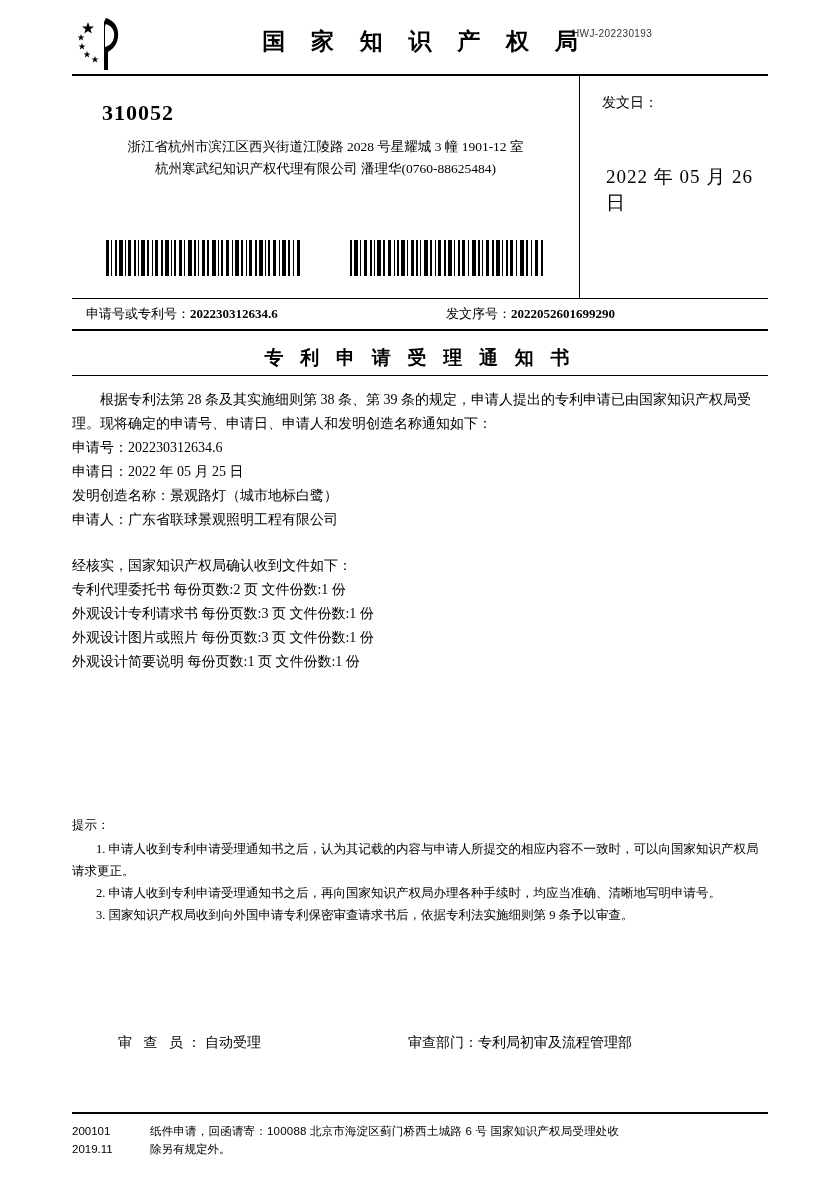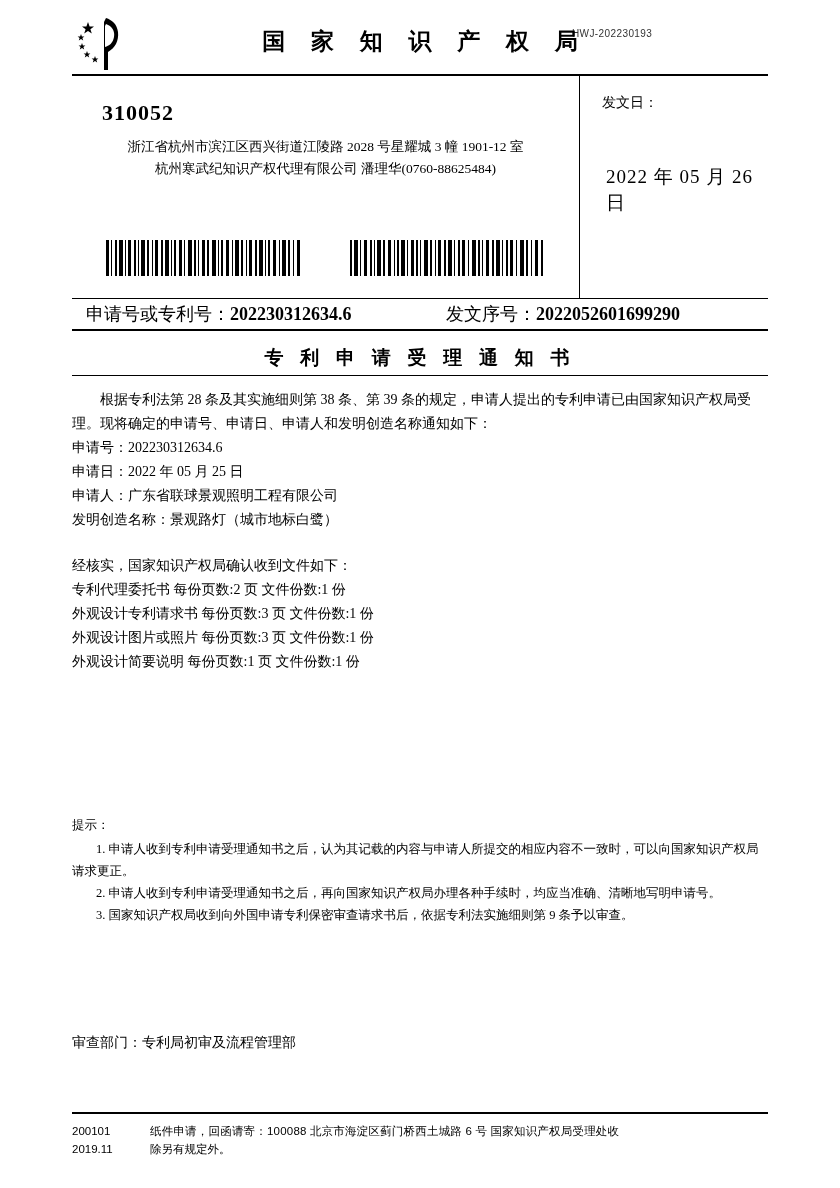--- a/index.html
+++ b/index.html
@@ -116,21 +116,21 @@
     font-size: 19px;
     letter-spacing: 1px;
     font-family: "Liberation Serif", serif;
   }
   
   .num-row {
     display: flex;
     border-bottom: 2px solid #000;
     height: 30px;
     align-items: center;
-    font-size: 18px;
+    font-size: 13px;
   }
   .num-app { padding-left: 14px; width: 330px; }
   .num-doc { padding-left: 30px; }
   .num-row b { font-family: "Liberation Serif", serif; }
   
   .doc-title {
     text-align: center;
     font-size: 19px;
     font-weight: bold;
     letter-spacing: 6px;
@@ -335,40 +335,43 @@
     </div>
   </div>
 
   <div class="doc-title">专 利 申 请 受 理 通 知 书</div>
 
   <div class="body-text">
     <p class="indent2">根据专利法第 28 条及其实施细则第 38 条、第 39 条的规定，申请人提出的专利申请已由国家知识产权局受理。现将确定的申请号、申请日、申请人和发明创造名称通知如下：</p>
     <div class="fields">
       <p><span>申请号：</span><span>202230312634.6</span></p>
       <p><span>申请日：</span><span>2022 年 05 月 25 日</span></p>
+      <p><span>发明创造名称：</span><span>景观路灯（城市地标白鹭）</span></p>
       <p><span>申请人：</span><span>广东省联球景观照明工程有限公司</span></p>
-      <p><span>发明创造名称：</span><span>景观路灯（城市地标白鹭）</span></p>
     </div>
     <div class="gap"></div>
     <p>经核实，国家知识产权局确认收到文件如下：</p>
     <p>专利代理委托书  每份页数:2 页  文件份数:1 份</p>
     <p>外观设计专利请求书  每份页数:3 页  文件份数:1 份</p>
     <p>外观设计图片或照片  每份页数:3 页  文件份数:1 份</p>
     <p>外观设计简要说明  每份页数:1 页  文件份数:1 份</p>
   </div>
 
   <div class="notes">
     <div class="n-title">提示：</div>
     <p>1. 申请人收到专利申请受理通知书之后，认为其记载的内容与申请人所提交的相应内容不一致时，可以向国家知识产权局</p>
     <p class="cont">请求更正。</p>
     <p>2. 申请人收到专利申请受理通知书之后，再向国家知识产权局办理各种手续时，均应当准确、清晰地写明申请号。</p>
     <p>3. 国家知识产权局收到向外国申请专利保密审查请求书后，依据专利法实施细则第 9 条予以审查。</p>
   </div>
 
   <div class="sign-row">
+    <div class="sign-left">
+      <span class="lab">审 查 员：</span><span>自动受理</span>
+    </div>
     <div class="sign-right">
       <span>审查部门：</span><span>专利局初审及流程管理部</span>
     </div>
   </div>
 
   <div class="footer">
     <div class="footer-row">
       <div class="footer-codes">
         <div>200101</div>
         <div>2019.11</div>

